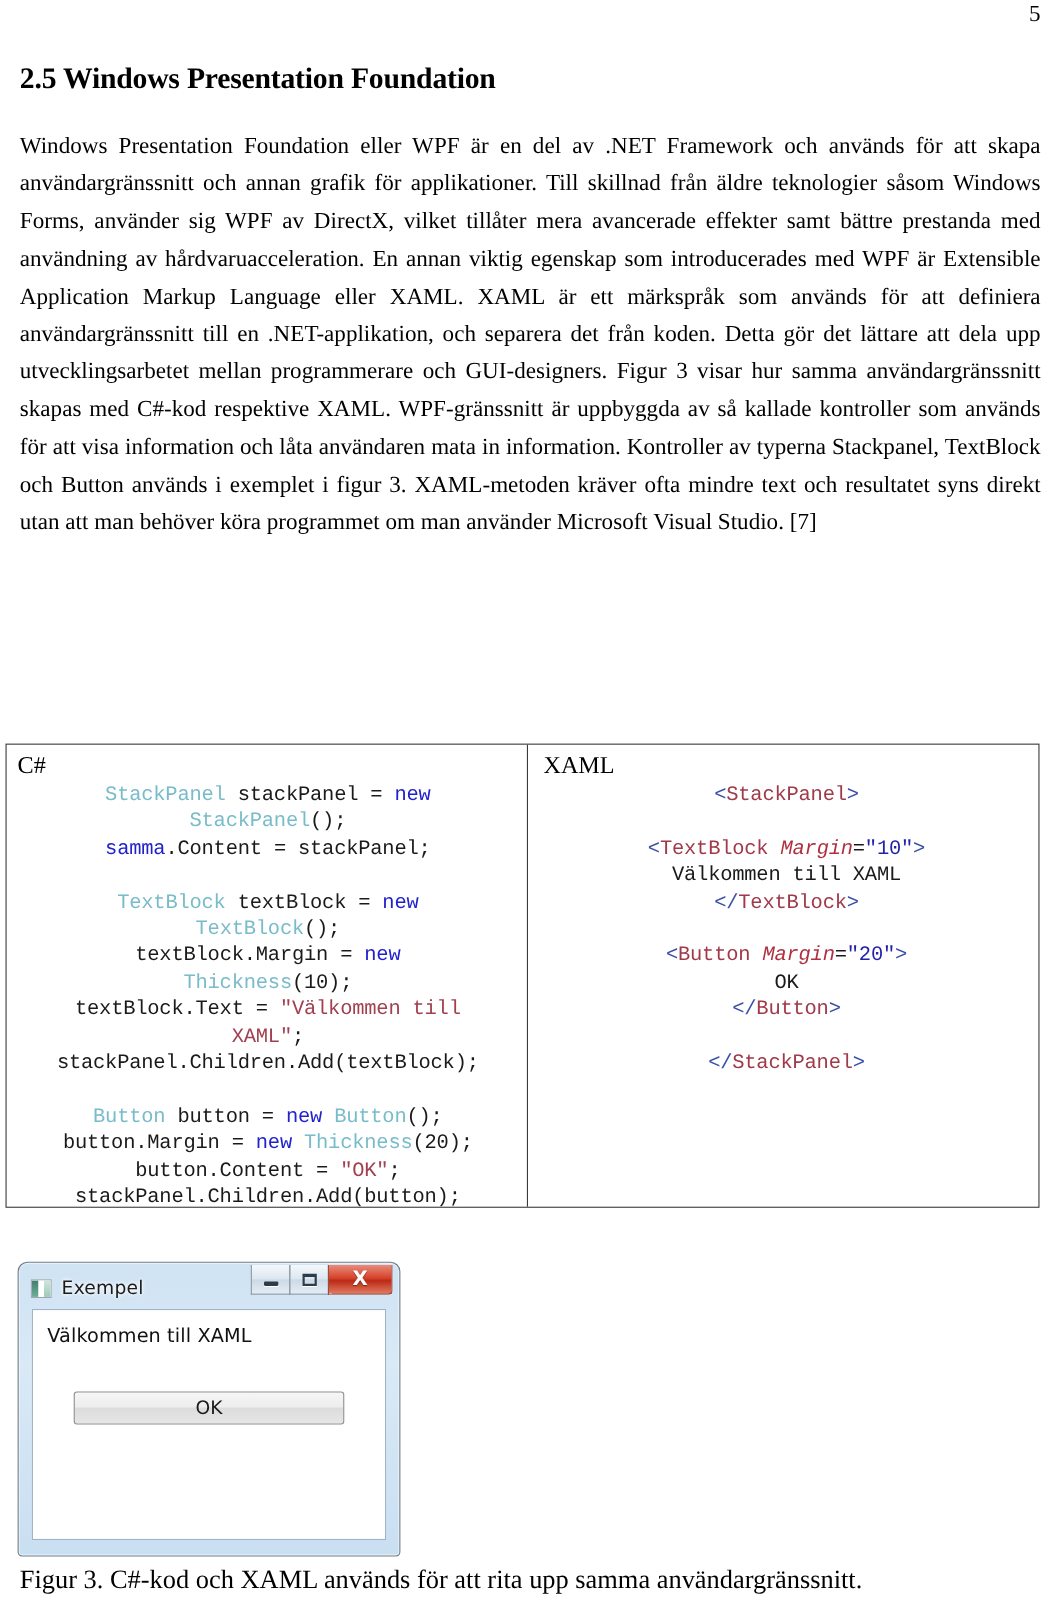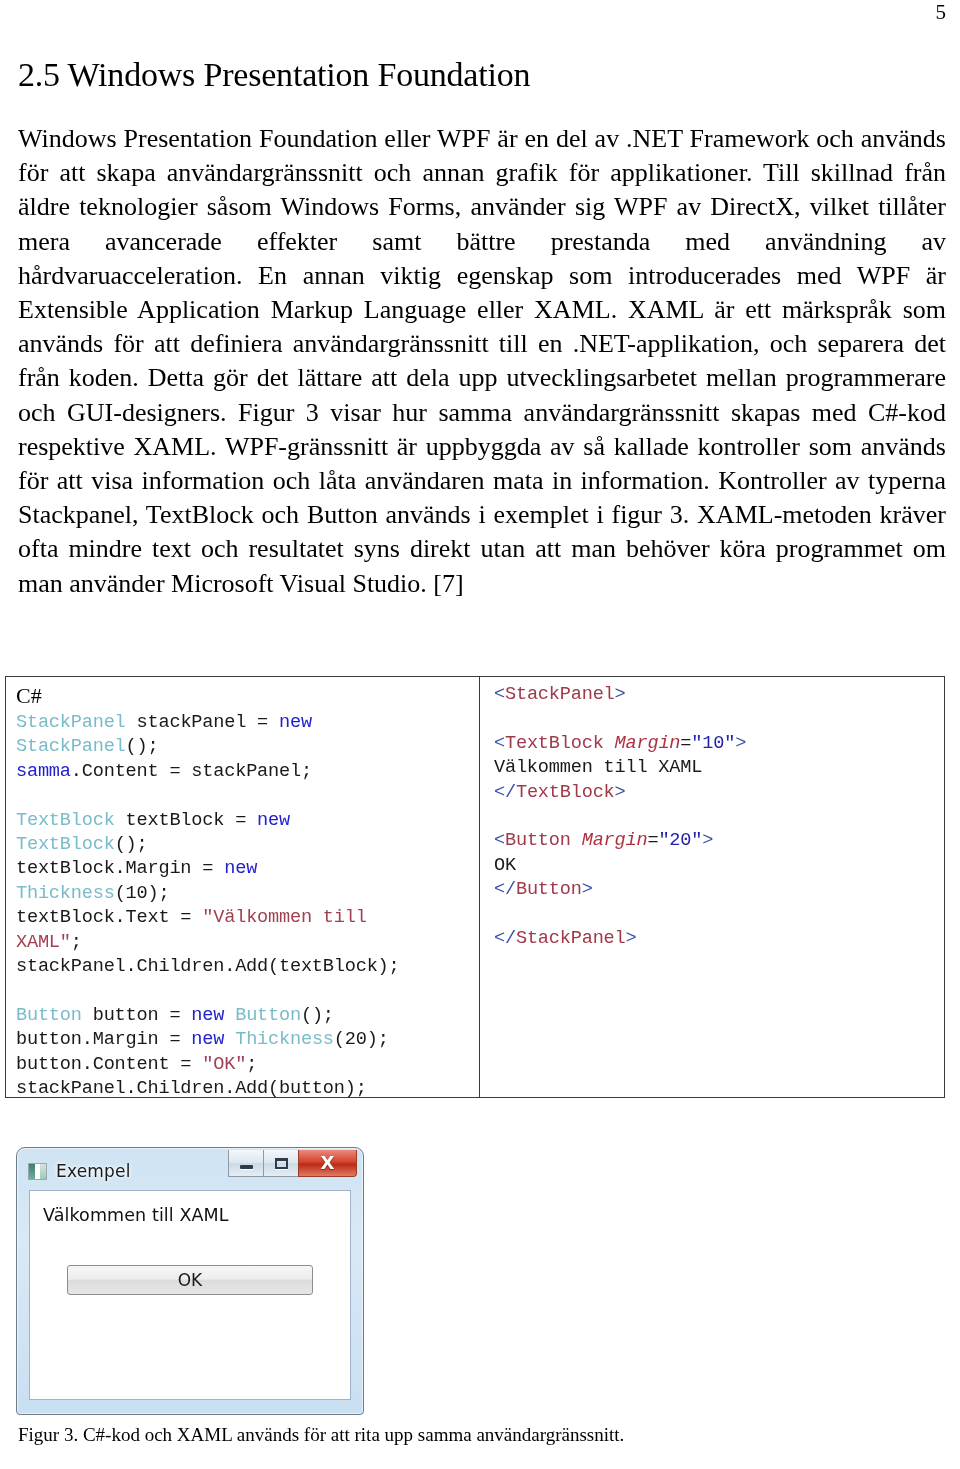--- a/index.html
+++ b/index.html
@@ -28,29 +28,29 @@
 
   
   .content {
     position: absolute;
     left: 18px;
     right: 14px;
     top: 56px;
   }
 
   h1.section-heading {
-    font-size: 34px;
-    font-weight: normal;
+    font-size: 27px;
+    font-weight: bold;
     margin: 0 0 28px 0;
     letter-spacing: -0.2px;
     font-family: "Liberation Serif", serif;
   }
 
   p.body-par {
-    font-size: 26px;
+    font-size: 21px;
     line-height: 34.2px;
     margin: 0;
     text-align: justify;
     text-justify: inter-word;
     font-family: "Liberation Serif", serif;
     hyphens: none;
   }
 
   
   .code-table {
@@ -81,20 +81,21 @@
   }
 
   pre.code-block {
     margin: 0;
     font-family: "Liberation Mono", "DejaVu Sans Mono", monospace;
     font-size: 18.6px;
     line-height: 24.4px;
     white-space: pre;
     color: #1a1a1a;
     letter-spacing: -0.2px;
+    text-align: center;
   }
   pre.code-block .t   { color: #79bcc9; }  
   pre.code-block .k   { color: #2222cc; }  
   pre.code-block .s   { color: #a04050; }  
   pre.code-block .tag { color: #a03a4a; }  
   pre.code-block .br  { color: #3b4fa8; }  
   pre.code-block .att { color: #b03040; font-style: italic; }  
   pre.code-block .val { color: #2222aa; }  
 
   
@@ -215,21 +216,21 @@
     font-size: 17px;
     color: #1a1a1a;
   }
 
   
   .fig-caption {
     position: absolute;
     left: 18px;
     top: 1424px;
     font-family: "Liberation Serif", serif;
-    font-size: 19px;
+    font-size: 24px;
     color: #000;
   }
 </style>
 </head>
 <body>
 
 <div class="page-number">5</div>
 
 <div class="content">
   <h1 class="section-heading">2.5 Windows Presentation Foundation</h1>
@@ -252,20 +253,21 @@
 XAML"</span>;
 stackPanel.Children.Add(textBlock);
 
 <span class="t">Button</span> button = <span class="k">new</span> <span class="t">Button</span>();
 button.Margin = <span class="k">new</span> <span class="t">Thickness</span>(20);
 button.Content = <span class="s">"OK"</span>;
 stackPanel.Children.Add(button);</pre>
   </div>
 
   <div class="code-cell right">
+    <div class="code-lang">XAML</div>
     <pre class="code-block"><span class="br">&lt;</span><span class="tag">StackPanel</span><span class="br">&gt;</span>
 
 <span class="br">&lt;</span><span class="tag">TextBlock</span> <span class="att">Margin</span>=<span class="val">"10"</span><span class="br">&gt;</span>
 Välkommen till XAML
 <span class="br">&lt;/</span><span class="tag">TextBlock</span><span class="br">&gt;</span>
 
 <span class="br">&lt;</span><span class="tag">Button</span> <span class="att">Margin</span>=<span class="val">"20"</span><span class="br">&gt;</span>
 OK
 <span class="br">&lt;/</span><span class="tag">Button</span><span class="br">&gt;</span>
 

